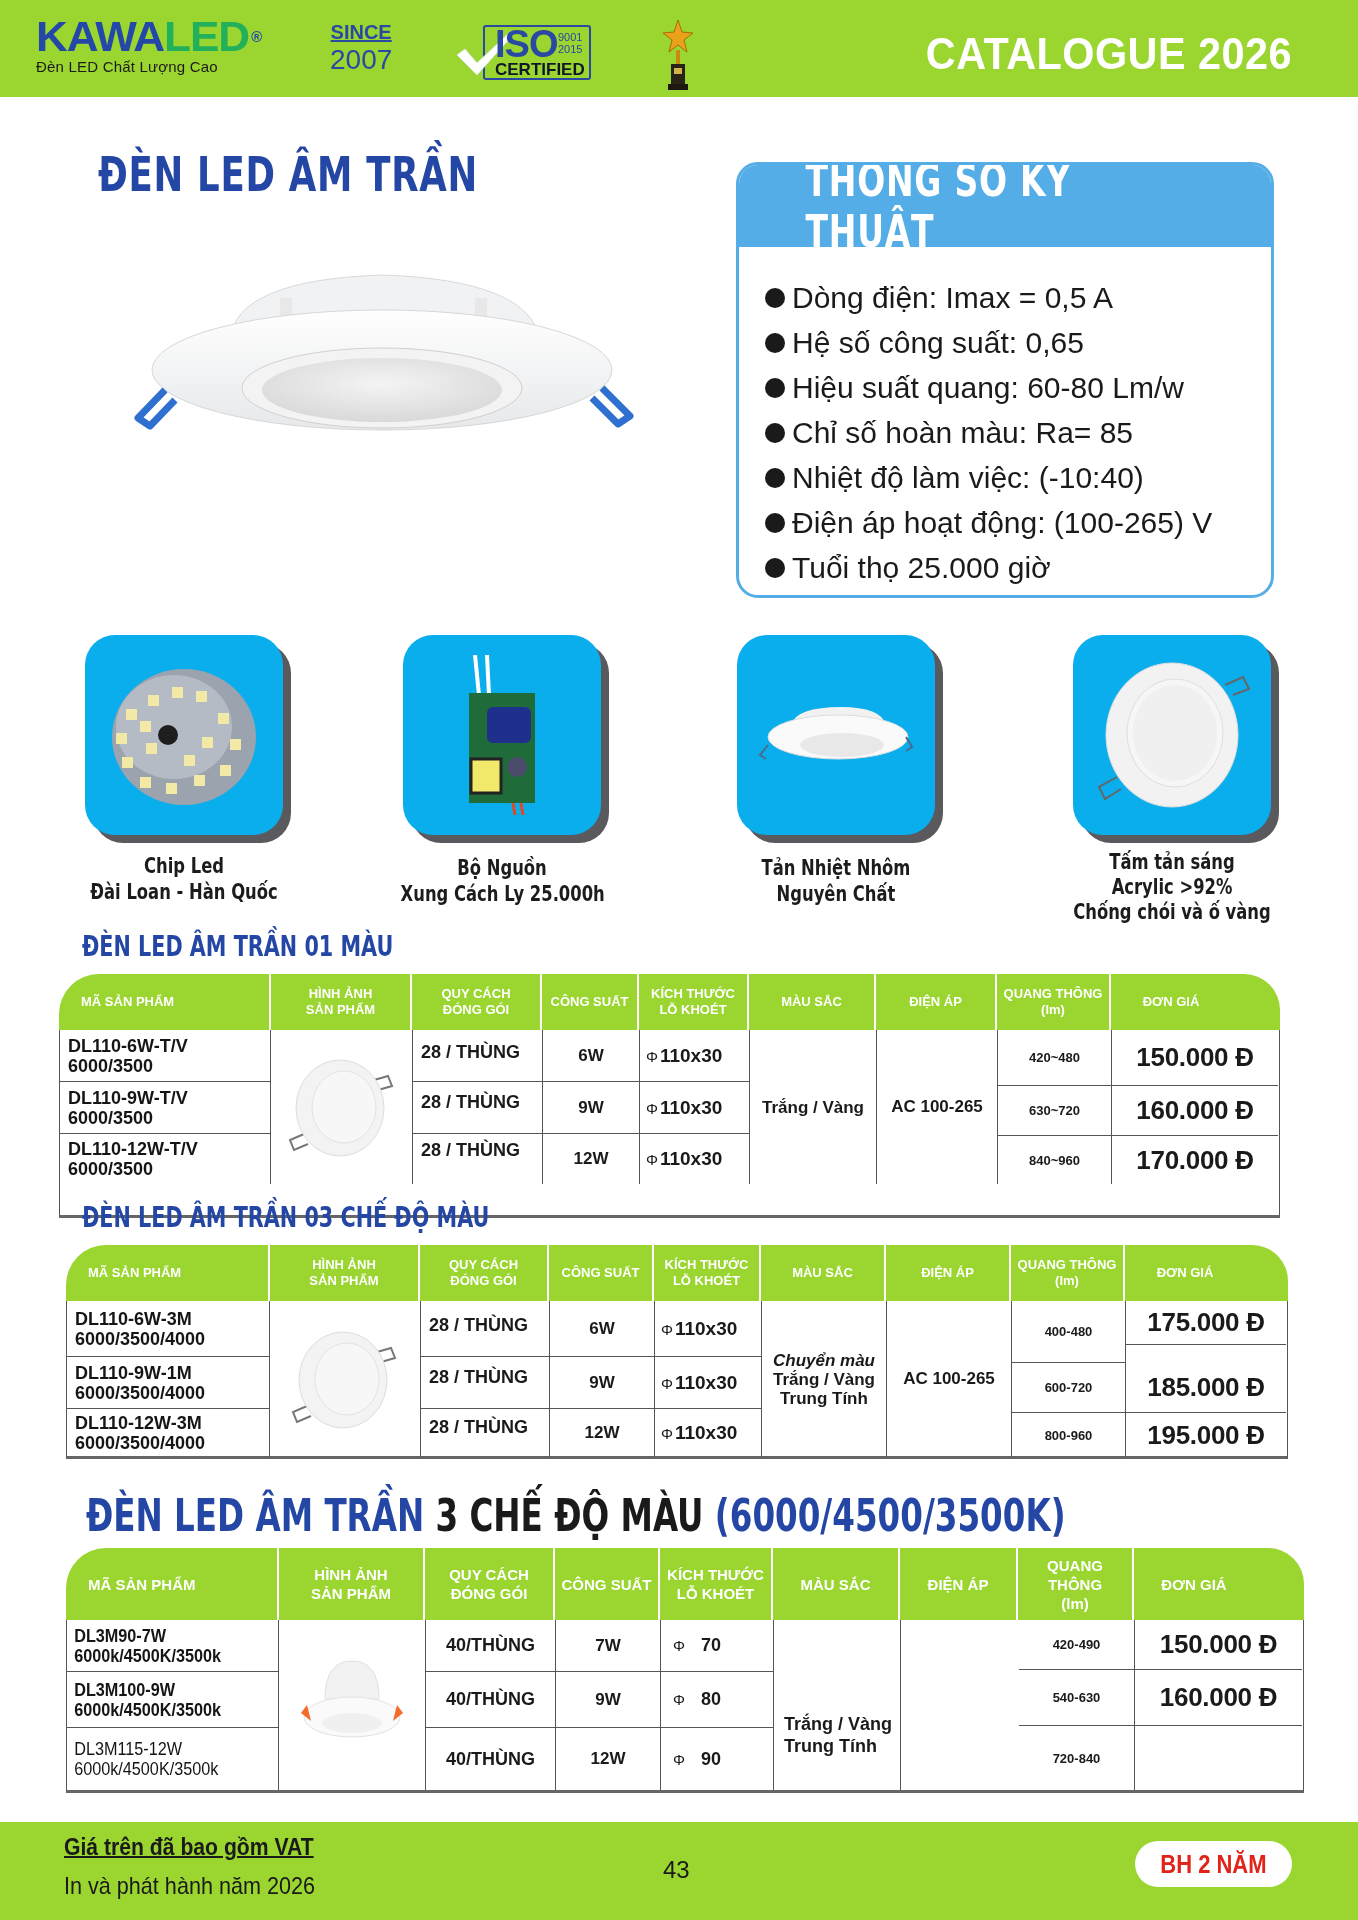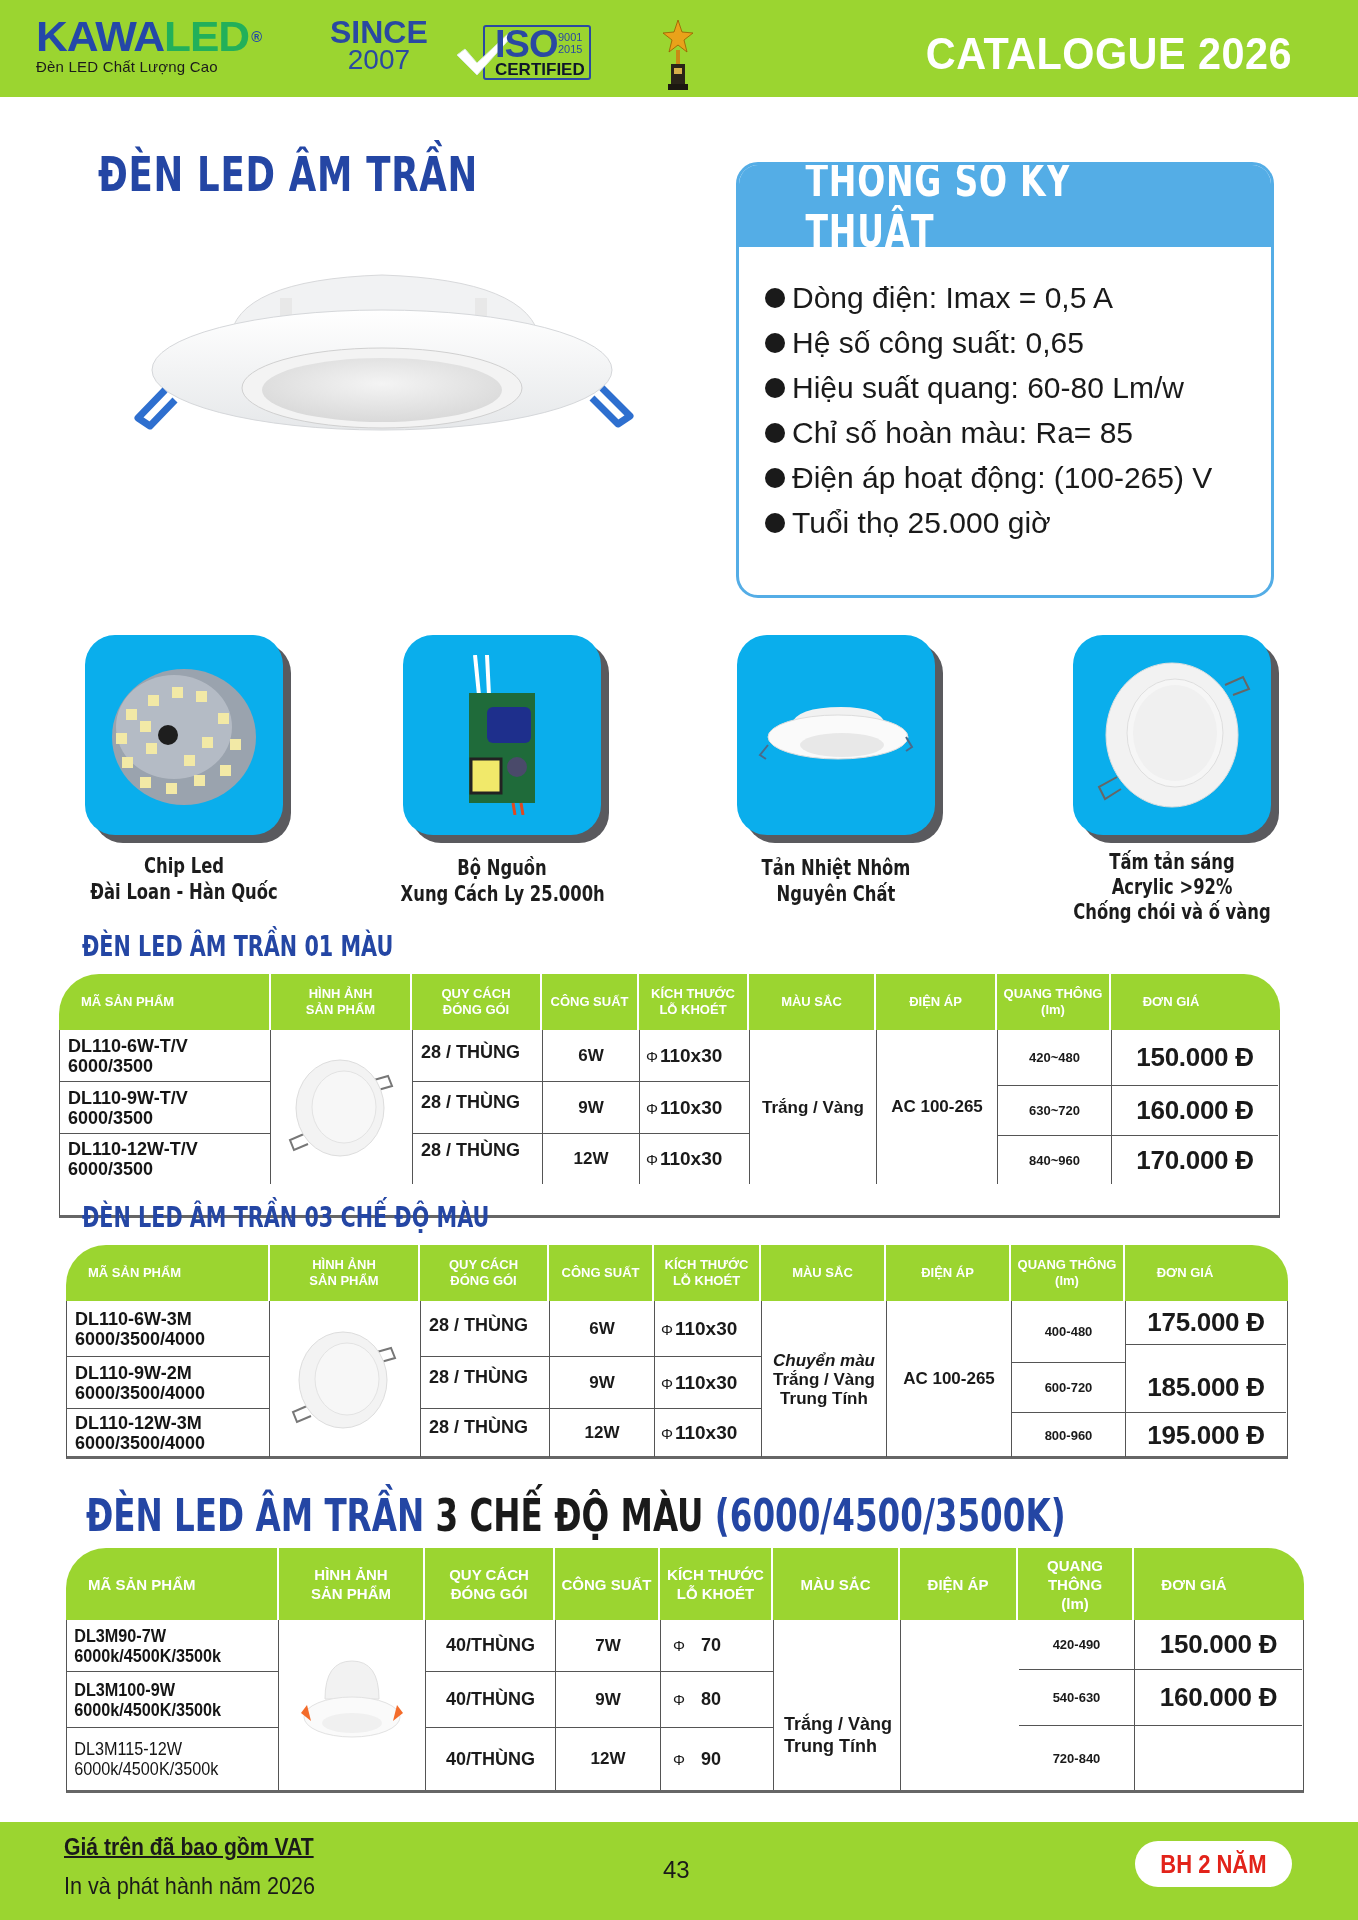--- a/index.html
+++ b/index.html
@@ -8,21 +8,21 @@
 
   
   .header { position: absolute; left: 0; top: 0; width: 1358px; height: 97px; background: #9bd530; }
   .logo { position: absolute; left: 36px; top: 16px; }
   .logo-word { font-family: "Liberation Sans", sans-serif; font-weight: 900; font-size: 42px; letter-spacing: -1px; line-height: 42px; transform: scaleX(1.05); transform-origin: left; }
   .logo-kawa { color: #2448a8; font-weight: bold; }
   .logo-led { color: #22b05a; font-weight: bold; }
   .logo-reg { font-size: 14px; color: #2448a8; vertical-align: top; margin-left: 2px; }
   .logo-tag { font-size: 15px; color: #1b1b1b; margin-top: 0px; letter-spacing: 0.2px; }
   .since { position: absolute; left: 330px; top: 18px; text-align: center; color: #2a49a2; line-height: 28px; }
-  .since .s1 { font-size: 32px; font-weight: bold; }
+  .since .s1 { font-size: 20px; font-weight: bold; text-decoration: underline; }
   .since .s2 { font-size: 28px; }
   .iso { position: absolute; left: 455px; top: 25px; width: 160px; height: 56px; }
   .iso-box { position: absolute; left: 28px; top: 0; width: 108px; height: 55px; border: 2px solid #2a49a2; border-radius: 3px; }
   .iso-main { position: absolute; left: 40px; top: -2px; font-size: 38px; font-weight: bold; color: #2a49a2; letter-spacing: -1px; }
   .iso-nums { position: absolute; left: 103px; top: 6px; font-size: 11px; color: #2a49a2; line-height: 12px; }
   .iso-cert { position: absolute; left: 40px; top: 35px; font-size: 17px; font-weight: bold; color: #0f172a; }
   .iso-check { position: absolute; left: 0; top: 4px; }
   .trophy { position: absolute; left: 663px; top: 20px; }
   .catalogue { position: absolute; right: 66px; top: 28px; font-size: 45px; font-weight: bold; color: #ffffff; letter-spacing: 0.5px; transform: scaleX(0.92); transform-origin: right; }
 
@@ -155,20 +155,24 @@
         <span class="bullet"></span>
         <span>Hệ số công suất: 0,65</span>
       </li>
     <li class="spec-item">
         <span class="bullet"></span>
         <span>Hiệu suất quang: 60-80 Lm/w</span>
       </li>
     <li class="spec-item">
         <span class="bullet"></span>
         <span>Chỉ số hoàn màu: Ra= 85</span>
+      </li>
+    <li class="spec-item">
+        <span class="bullet"></span>
+        <span>Nhiệt độ làm việc: (-10:40)</span>
       </li>
     <li class="spec-item">
         <span class="bullet"></span>
         <span>Điện áp hoạt động: (100-265) V</span>
       </li>
     <li class="spec-item">
         <span class="bullet"></span>
         <span>Tuổi thọ 25.000 giờ</span>
       </li>
   </ul>
@@ -427,21 +431,21 @@
   </div>
   <div class="tbody" style="width:1222px; height:158px;">
     <div class="td" style="left:0; top:0; width:203px; height:56px;">
         <div class="code">
           <div>DL110-6W-3M</div>
           <div>6000/3500/4000</div>
         </div>
       </div>
     <div class="td" style="left:0; top:56px; width:203px; height:52px;">
         <div class="code">
-          <div>DL110-9W-2M</div>
+          <div>DL110-9W-1M</div>
           <div>6000/3500/4000</div>
         </div>
       </div>
     <div class="td nb" style="left:0; top:108px; width:203px; height:48px;">
         <div class="code">
           <div>DL110-12W-3M</div>
           <div>6000/3500/4000</div>
         </div>
       </div>
     <div class="td nb center" style="left:203px; top:0; width:151px; height:156px;">

